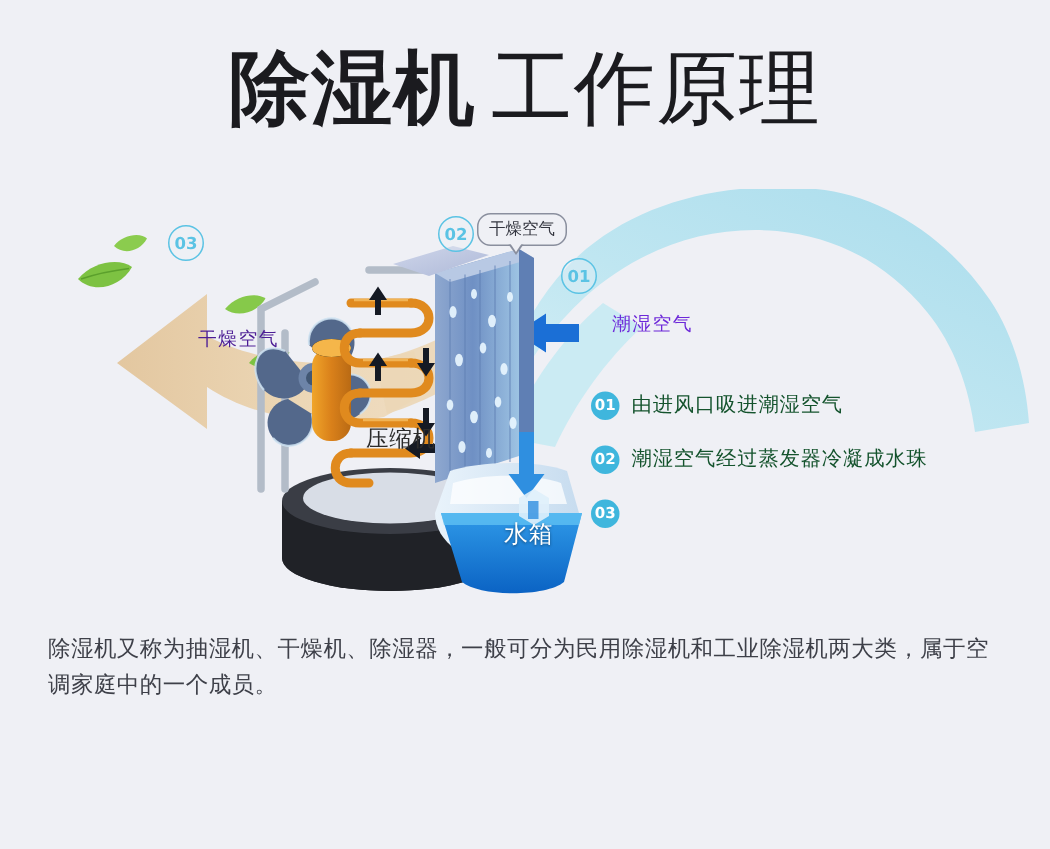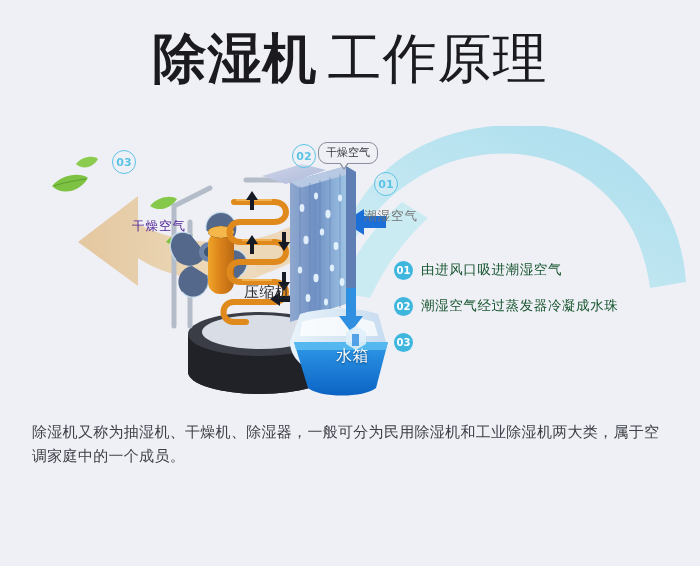--- a/index.html
+++ b/index.html
@@ -27,21 +27,21 @@
   .dry-sweep{position:absolute;left:18px;top:28px;width:320px;height:150px;}
 
   
   .humid-sweep{position:absolute;left:330px;top:8px;width:360px;height:185px;}
 
   .flow-label{
     position:absolute;font-size:12.5px;color:#3c3f52;
     letter-spacing:1px;white-space:nowrap;
   }
   .lbl-dry{left:132px;top:100px;color:#4c1d95;}
-  .lbl-humid{left:364px;top:90px;color:#737373;}
+  .lbl-humid{left:408px;top:90px;color:#6d28d9;}
 
   
   .marker{
     position:absolute;width:22px;height:22px;border-radius:50%;
     border:1.6px solid #5bc3e4;color:#5bc3e4;
     font-size:11px;font-weight:700;
     display:flex;align-items:center;justify-content:center;
     background:rgba(239,240,245,.35);
   }
   .mk-03{left:112px;top:32px;}

